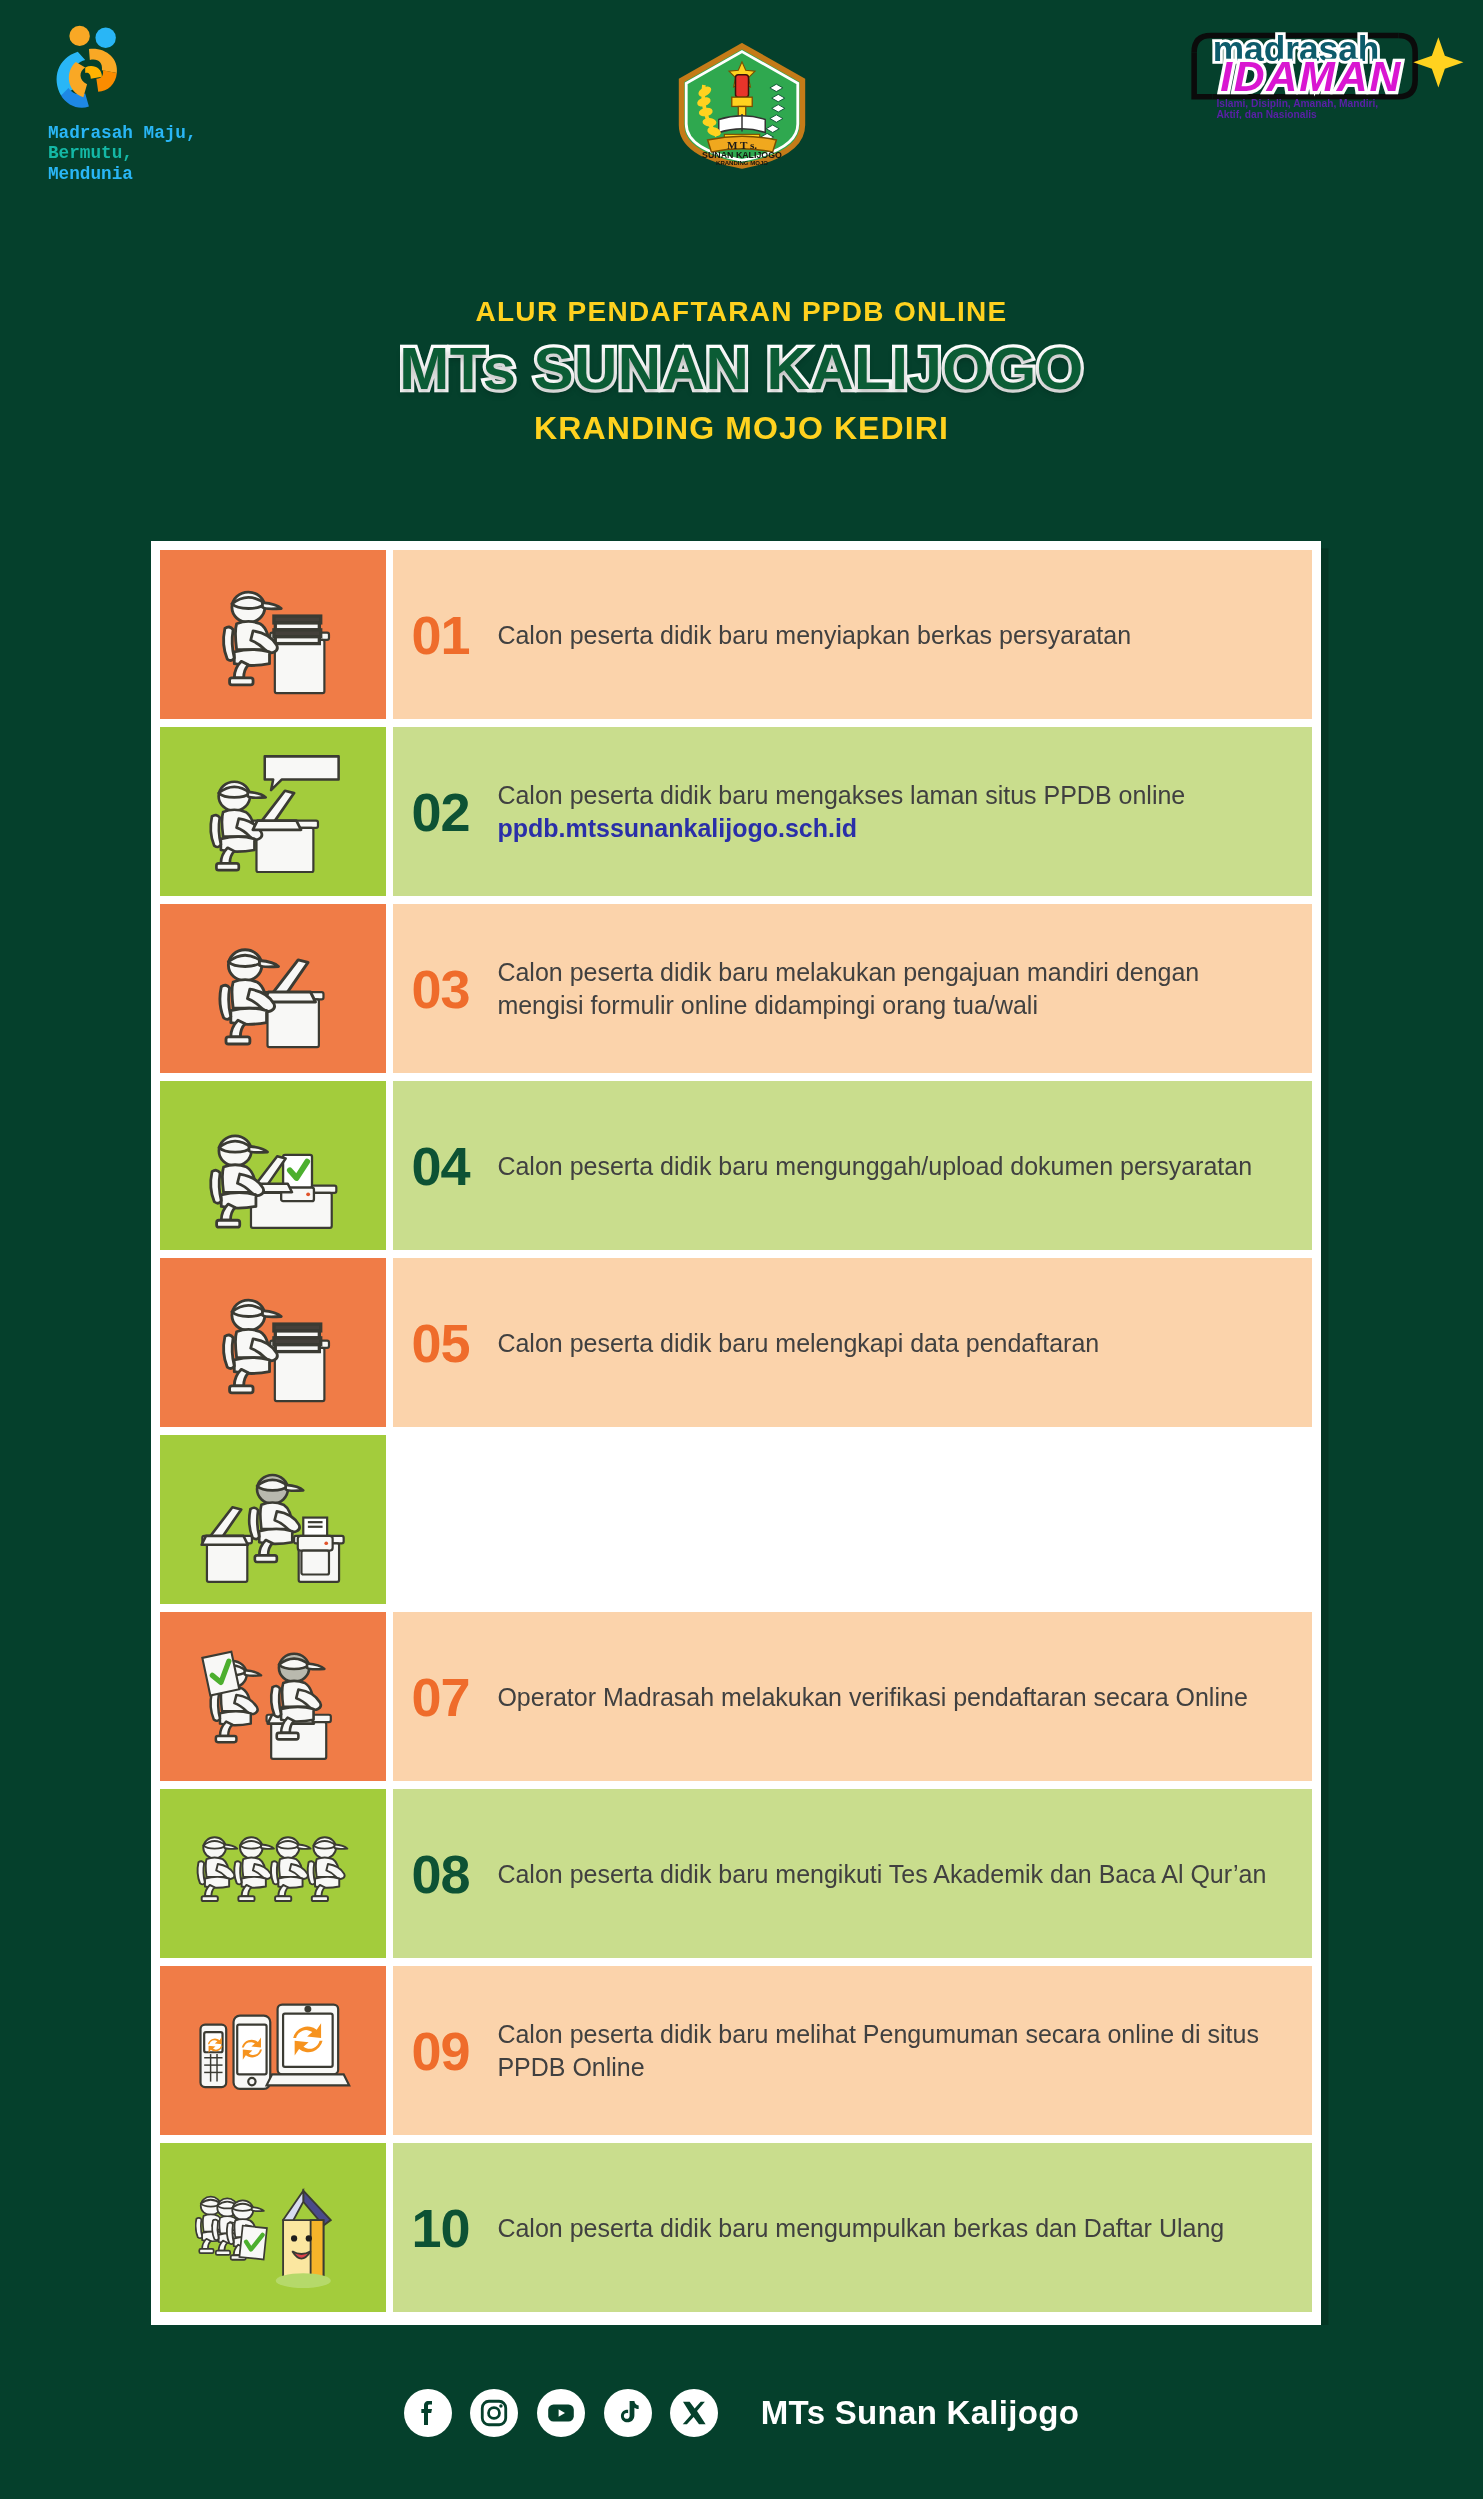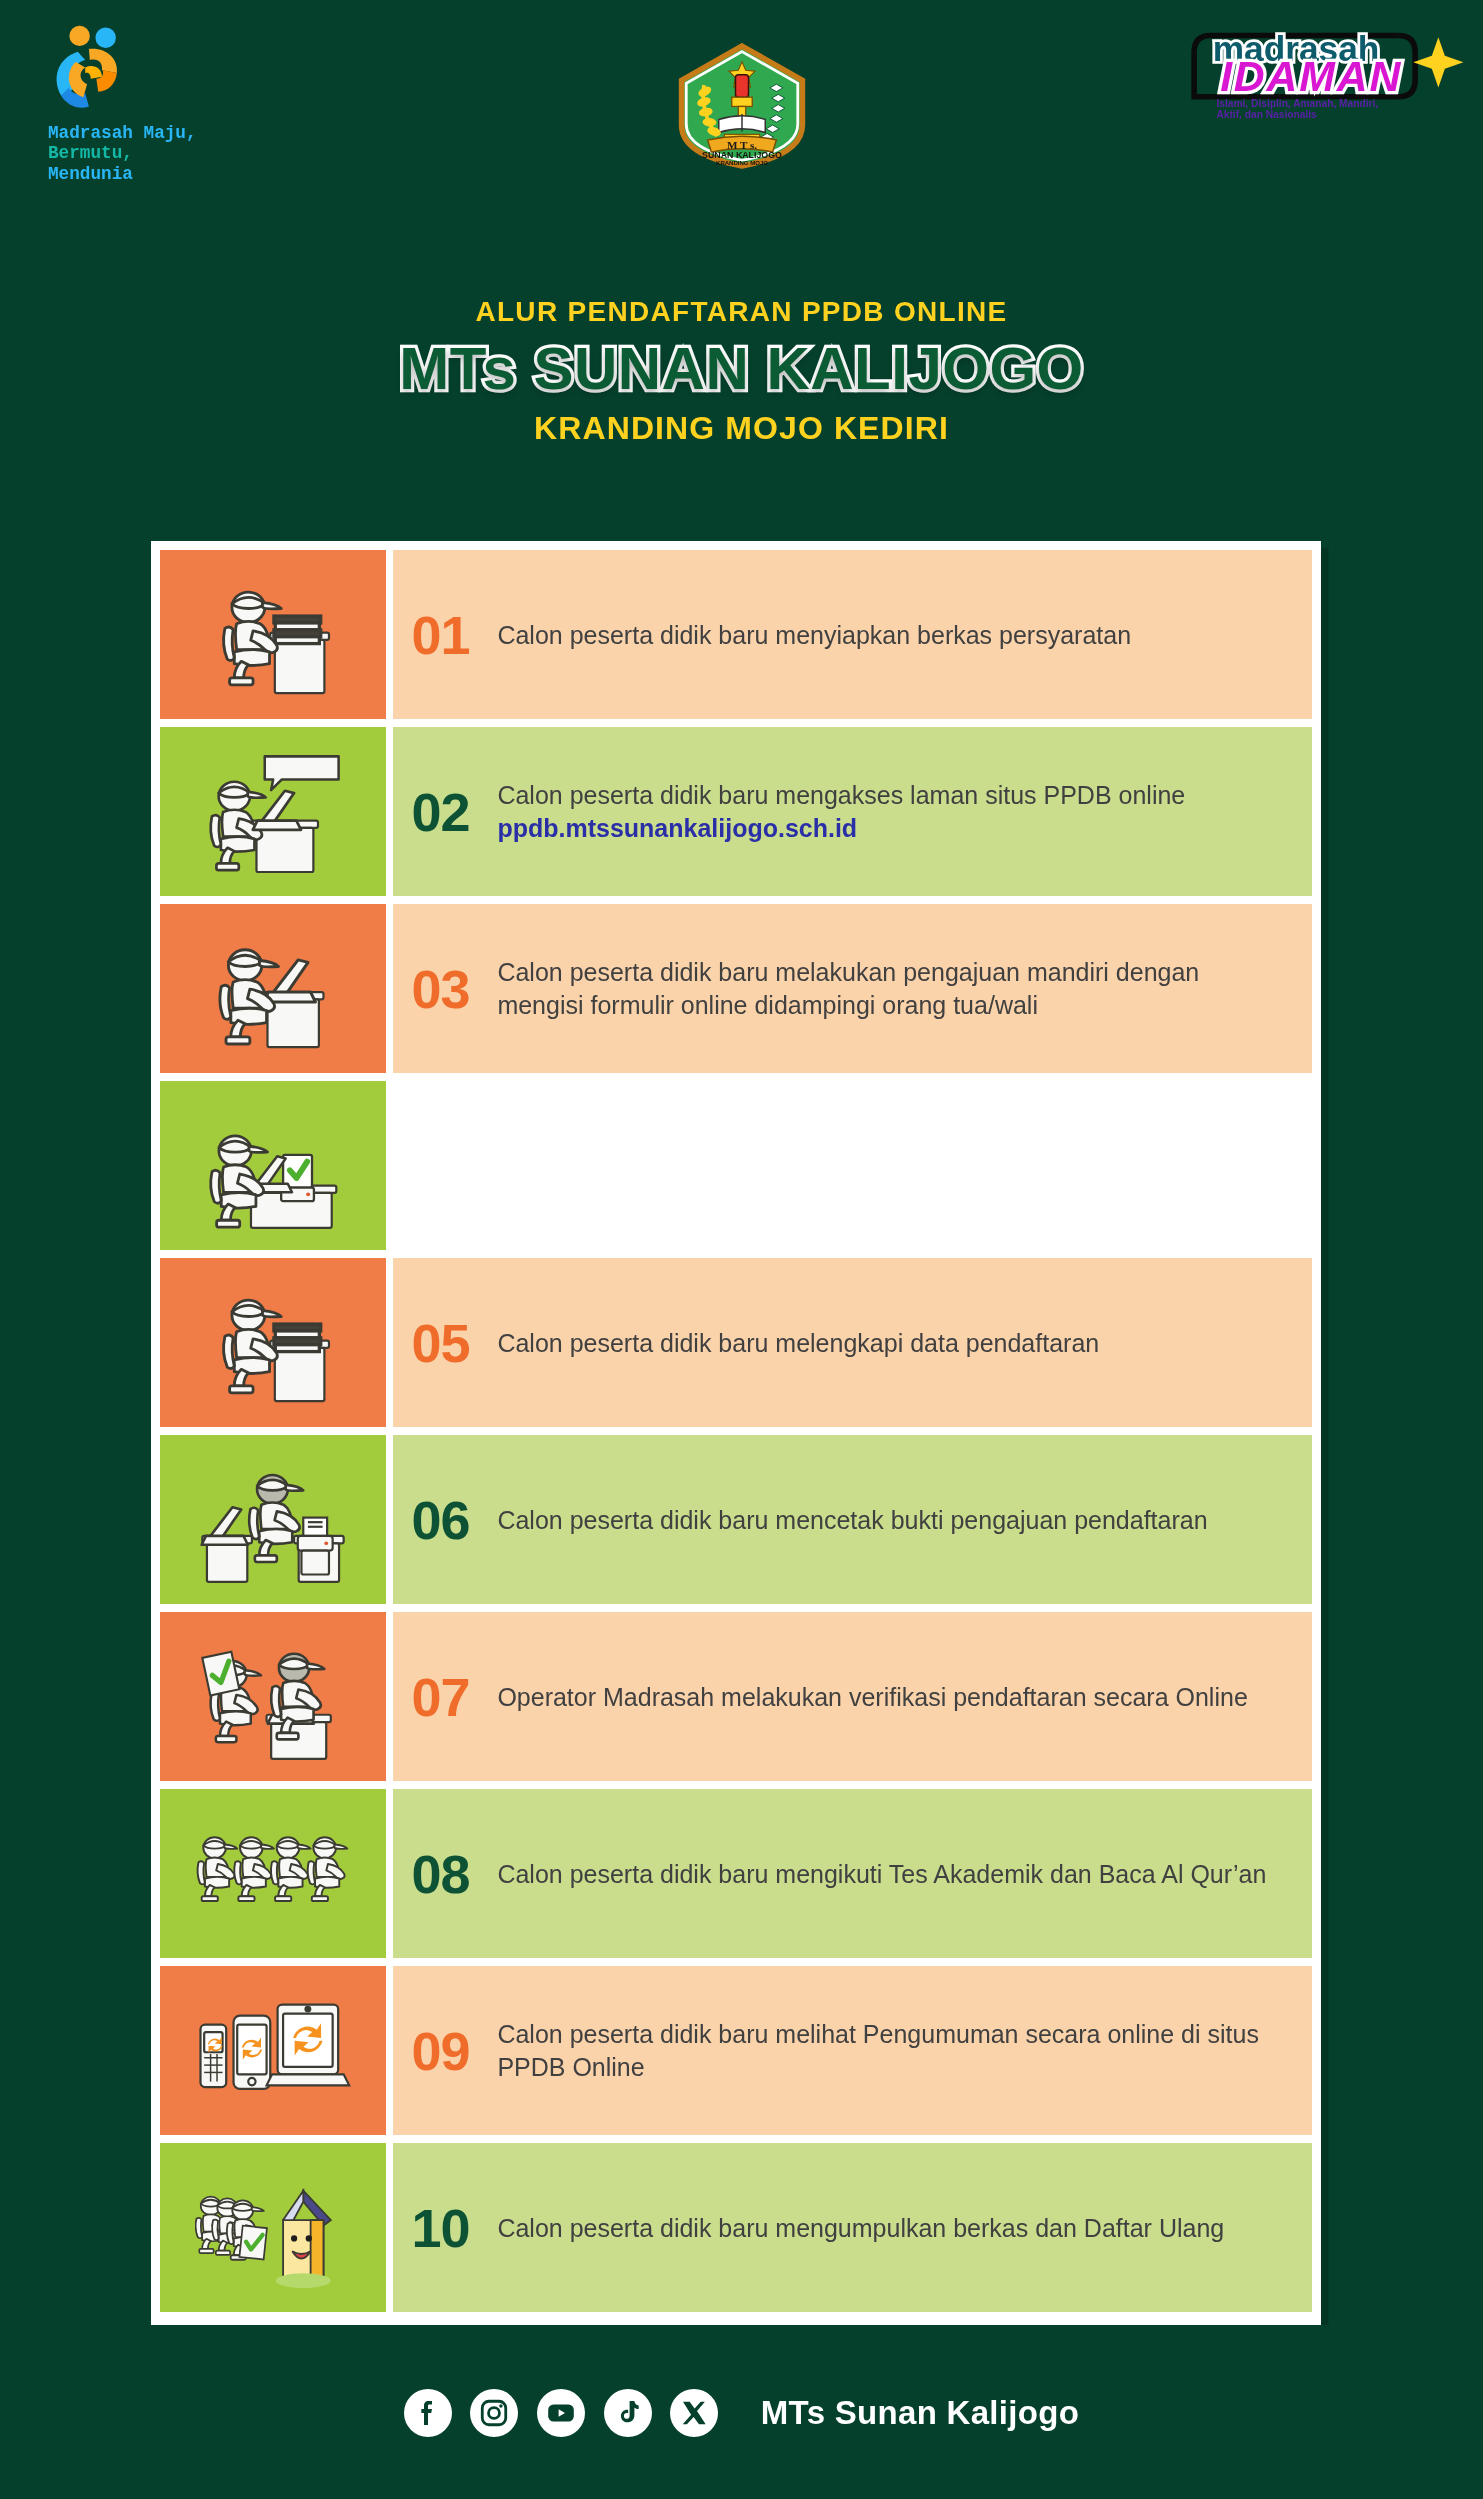--- a/index.html
+++ b/index.html
@@ -283,20 +283,24 @@
     <path d="M34 12 q12 1 16 5 q-14 1 -16 -1 z"></path>
     <path d="M12 30 q10 -4 20 0 q8 5 8 22 l-28 0 q-2 -16 0 -22 z"></path>
     <path d="M26 36 q14 2 20 12 q2 4 -2 6 q-4 2 -8 -2 q-6 -6 -12 -8 z"></path>
     <path d="M10 54 q16 -4 30 0 l0 10 q-16 3 -30 0 z"></path>
     <path d="M2 34 q-3 14 2 26 q4 3 6 -1 q-3 -12 -1 -24 q-3 -4 -7 -1 z"></path>
     <path d="M16 62 q-6 6 -6 14 l8 0 q0 -7 4 -11 z"></path>
     <rect x="6" y="76" width="20" height="6" rx="2"></rect>
   </g>
             </svg></div>
         </div>
+        <div class="text-cell">
+          <div class="step-num">04</div>
+          <div><span class="step-txt">Calon peserta didik baru mengunggah/upload dokumen persyaratan</span></div>
+        </div>
       </div>
       <div class="row odd">
         <div class="icon-cell">
           <div><svg class="ic" viewBox="0 0 170 150">
       <g fill="#f8f8f6" stroke="#3b3b33" stroke-width="2.4">
                 <rect x="82" y="74" width="64" height="8" rx="2"></rect>
                 <rect x="87" y="82" width="54" height="58" rx="2"></rect>
               </g>
               <g transform="translate(86,56) scale(1.5)" fill="#f8f8f6" stroke="#3b3b33" stroke-width="2.4">
     <rect x="0" y="0" width="34" height="5" fill="#44403a"></rect>
@@ -350,24 +354,20 @@
     <path d="M8 13 q14 -11 28 0 q-4 4 -14 4 q-10 0 -14 -4 z" fill="#f8f8f6"></path>
     <path d="M34 12 q12 1 16 5 q-14 1 -16 -1 z"></path>
     <path d="M12 30 q10 -4 20 0 q8 5 8 22 l-28 0 q-2 -16 0 -22 z"></path>
     <path d="M26 36 q14 2 20 12 q2 4 -2 6 q-4 2 -8 -2 q-6 -6 -12 -8 z"></path>
     <path d="M10 54 q16 -4 30 0 l0 10 q-16 3 -30 0 z"></path>
     <path d="M2 34 q-3 14 2 26 q4 3 6 -1 q-3 -12 -1 -24 q-3 -4 -7 -1 z"></path>
     <path d="M16 62 q-6 6 -6 14 l8 0 q0 -7 4 -11 z"></path>
     <rect x="6" y="76" width="20" height="6" rx="2"></rect>
   </g>
             </svg></div>
-        </div>
-        <div class="text-cell">
-          <div class="step-num">06</div>
-          <div><span class="step-txt">Calon peserta didik baru mencetak bukti pengajuan pendaftaran</span></div>
         </div>
       </div>
       <div class="row odd">
         <div class="icon-cell">
           <div><svg class="ic" viewBox="0 0 170 150">
       <g fill="#f8f8f6" stroke="#3b3b33" stroke-width="2.4">
                 <rect x="78" y="96" width="70" height="8" rx="2"></rect>
                 <rect x="83" y="104" width="60" height="40" rx="2"></rect>
               </g>
               <g transform="translate(84,96) scale(1.2)" fill="#f8f8f6" stroke="#3b3b33" stroke-width="2.4" stroke-linejoin="round">

